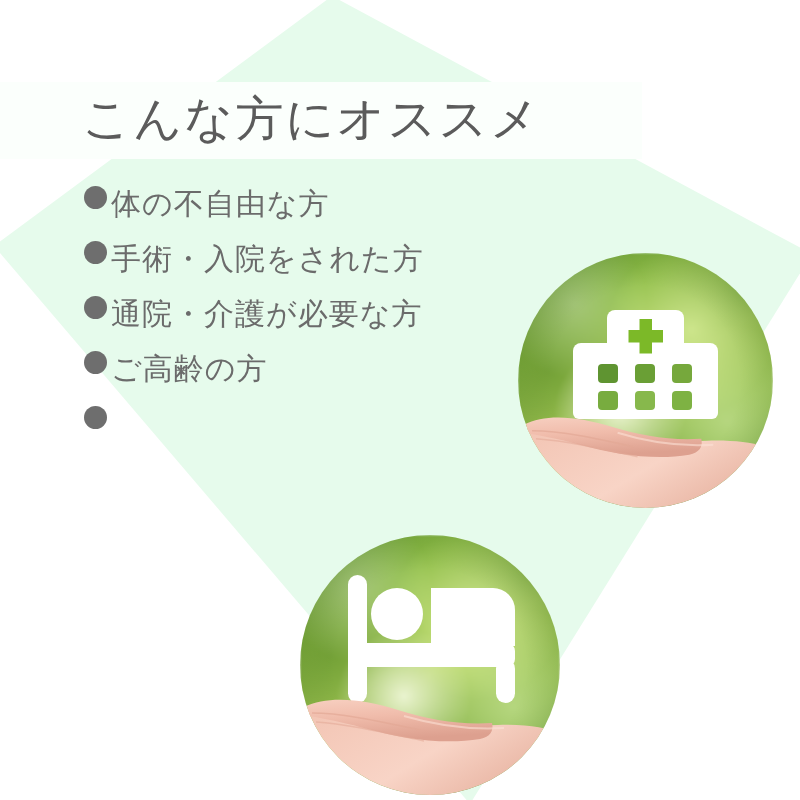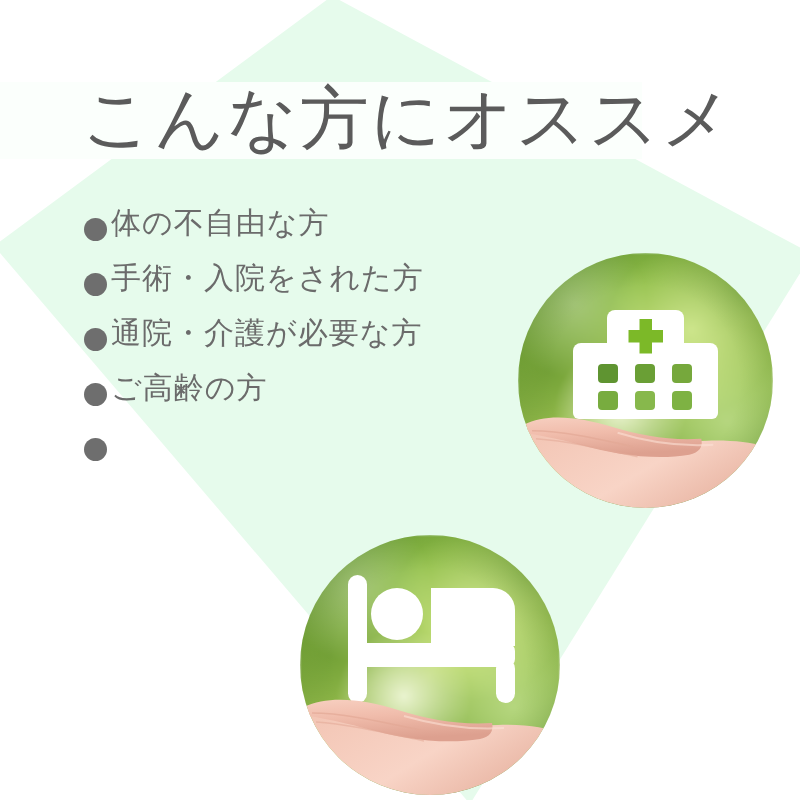--- a/index.html
+++ b/index.html
@@ -33,38 +33,38 @@
     left: 0;
     top: 82px;
     width: 642px;
     height: 77px;
     background: #fbfffc;
   }
   .page-title {
     position: absolute;
     left: 82px;
     top: 79px;
-    font-size: 69px;
+    font-size: 48px;
     line-height: 80px;
     letter-spacing: 2px;
     color: #5b5b5b;
     font-weight: 400;
     white-space: nowrap;
   }
 
   
   .bullet-list {
     position: absolute;
     left: 84px;
     top: 186px;
     width: 430px;
   }
   .bullet-item {
     display: flex;
-    align-items: flex-end;
+    align-items: flex-start;
     height: 55px;
     white-space: nowrap;
   }
   .bullet-dot {
     width: 23px;
     height: 23px;
     border-radius: 50%;
     background: #6e6e6e;
     flex: 0 0 auto;
     margin-right: 4px;

